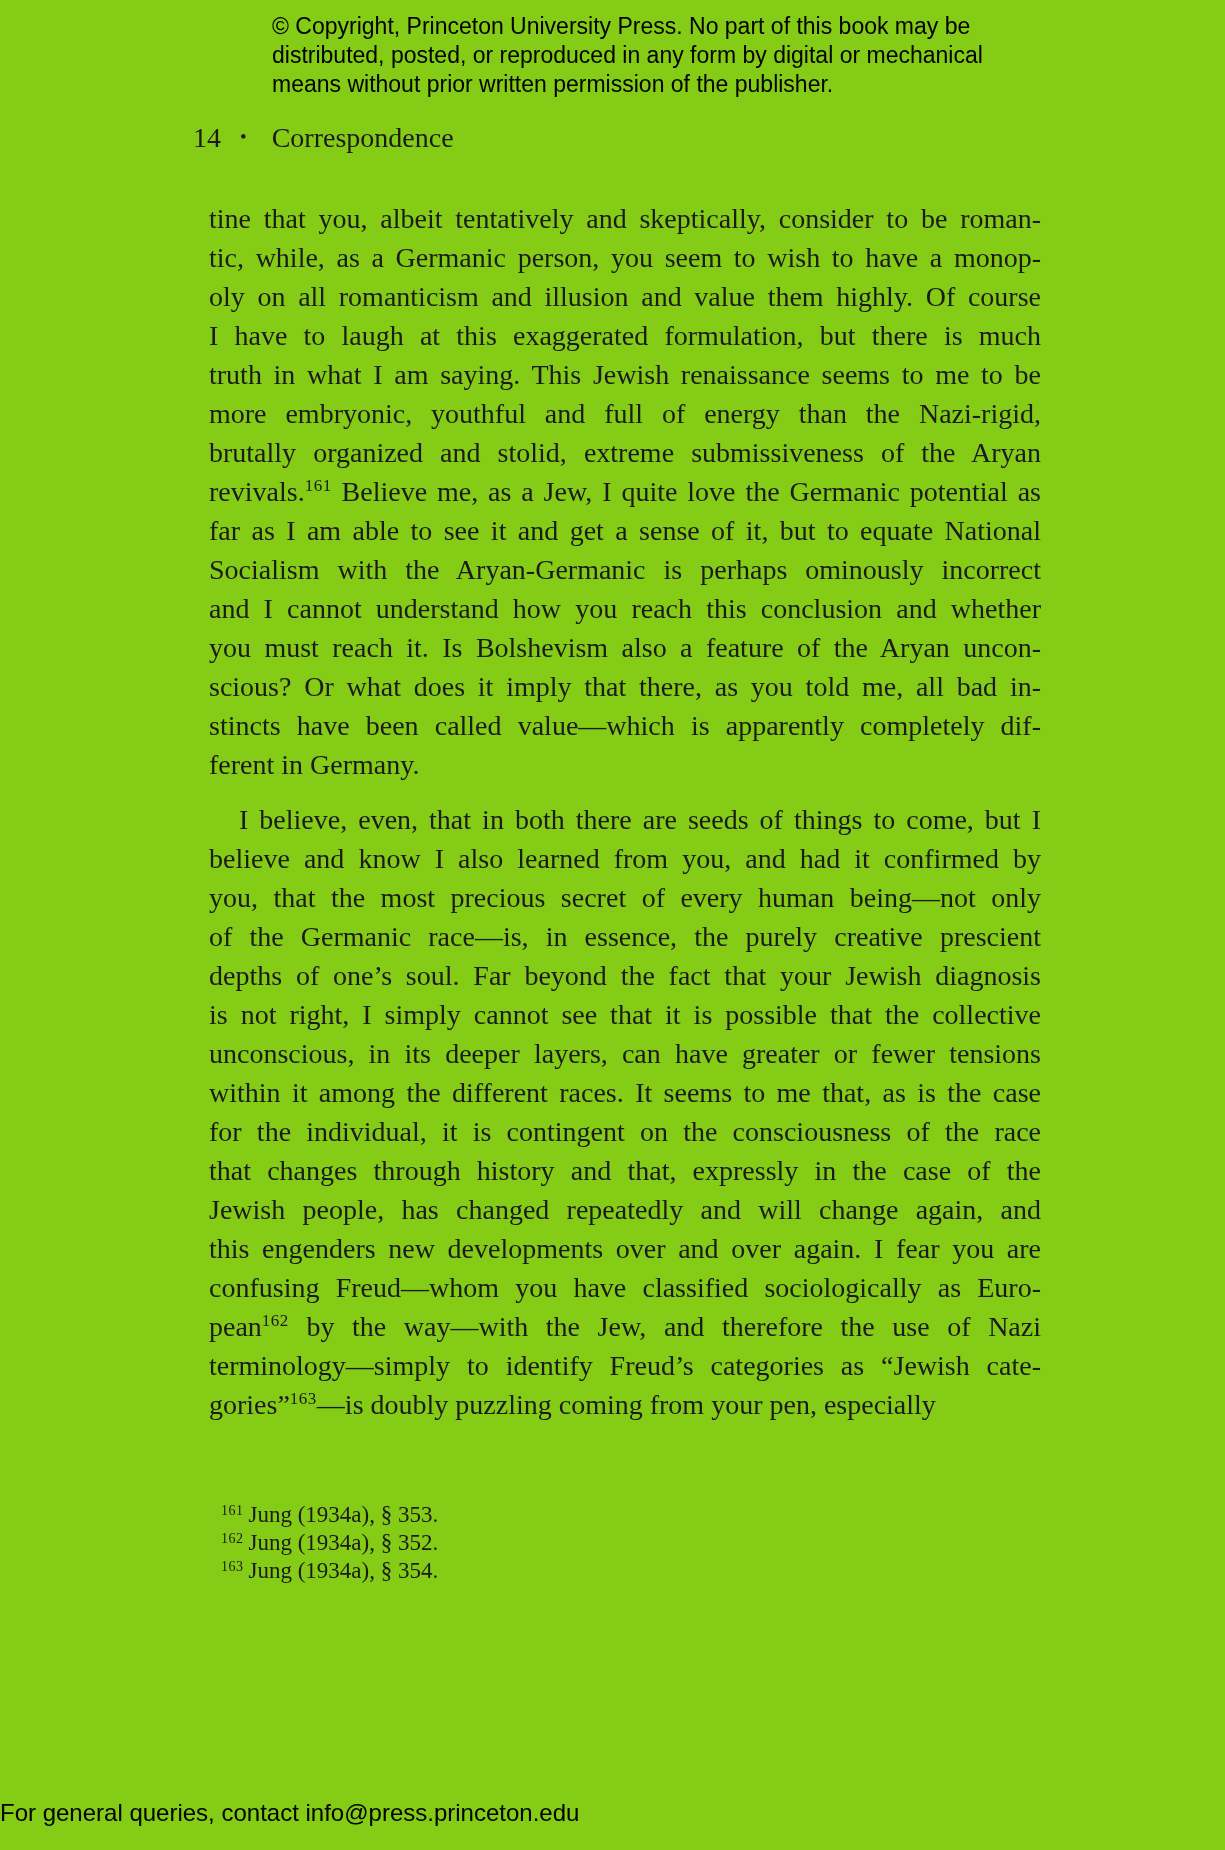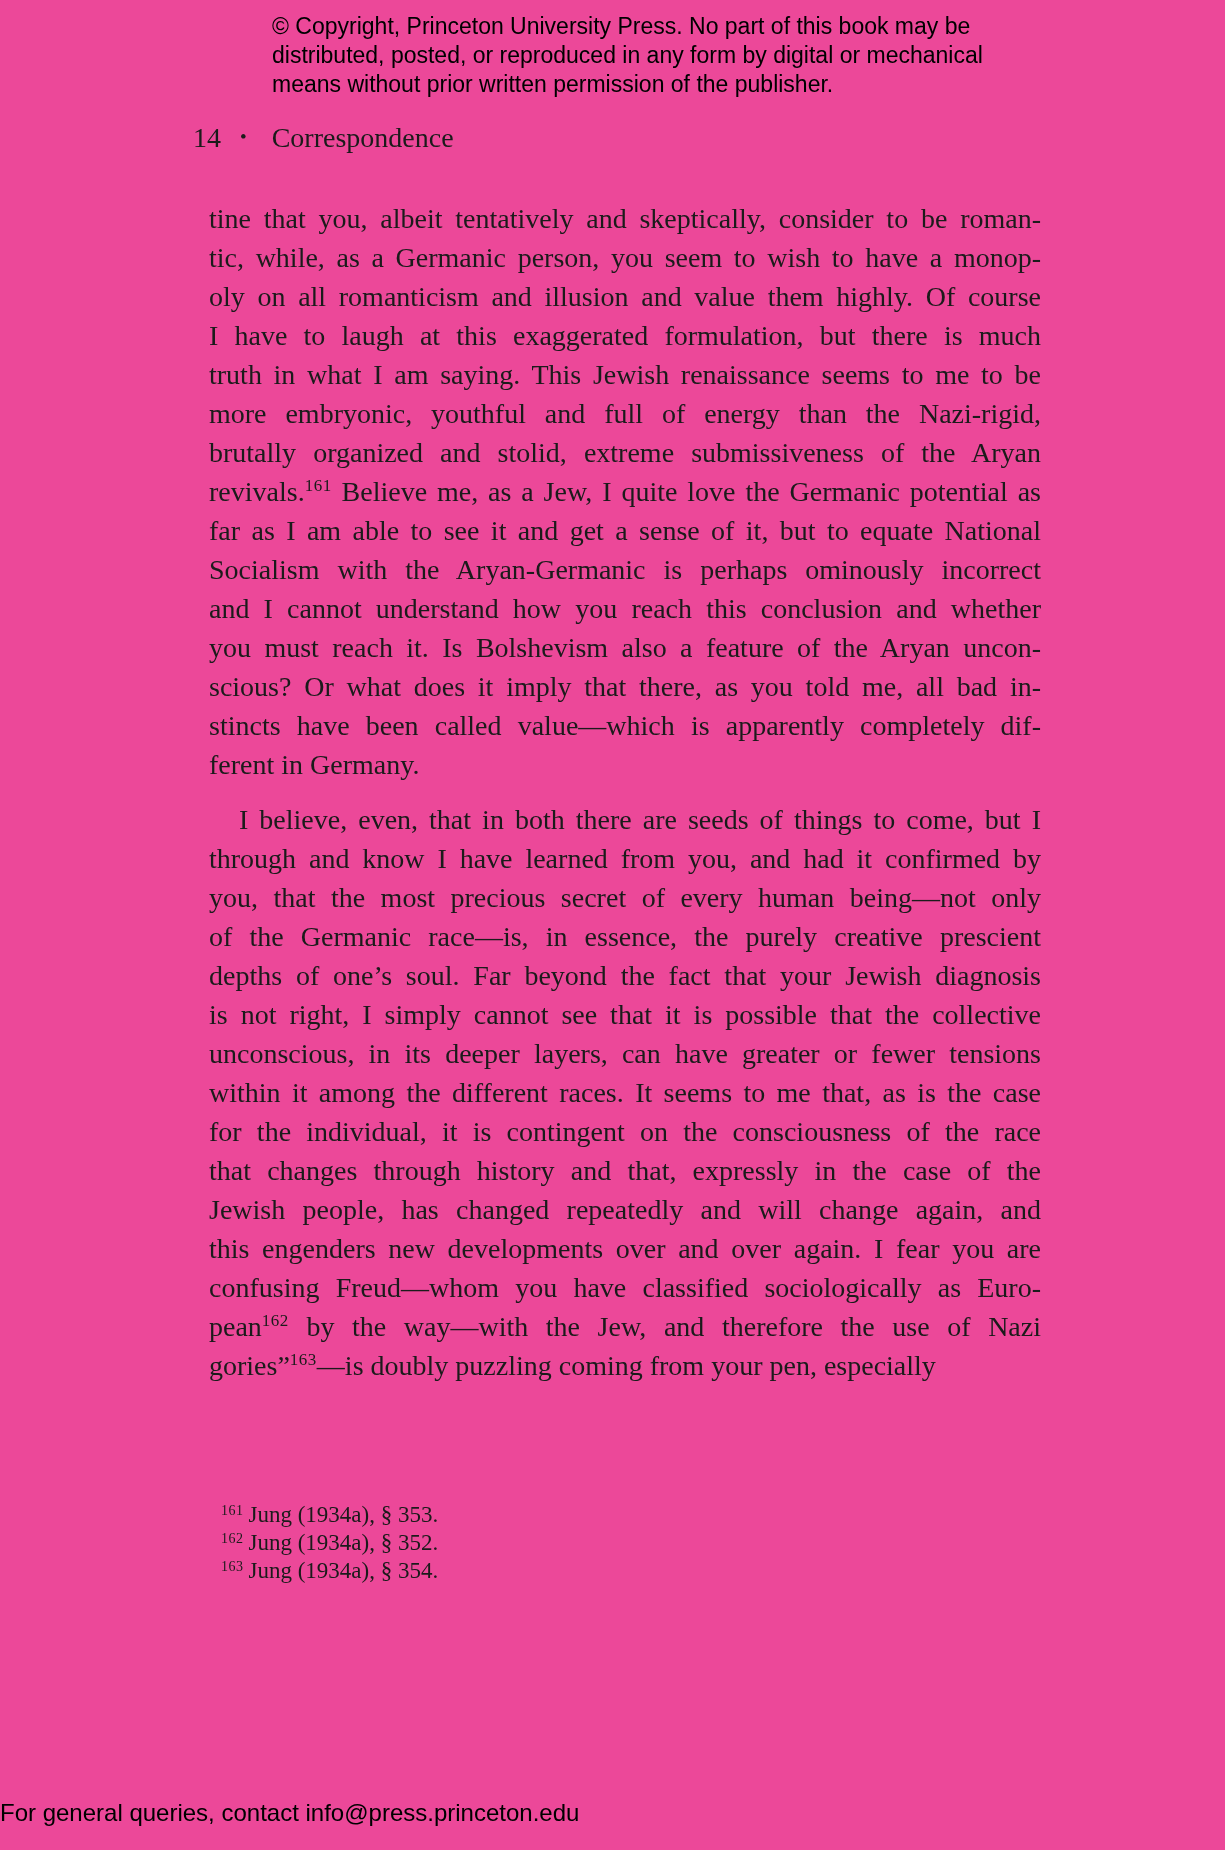--- a/index.html
+++ b/index.html
@@ -1,20 +1,20 @@
 <!DOCTYPE html>
 <html><head>
 <meta charset="utf-8">
 <style>
   html, body { margin:0; padding:0; background:#ffffff; }
   .page {
     position: relative;
     width: 1225px;
     height: 1850px;
-    background: #ec4899;
+    background: #84cc16;
     overflow: hidden;
     font-family: "Liberation Serif", "DejaVu Serif", serif;
     color: #1b1b1b;
   }
   .copyright {
     position: absolute;
     left: 272px;
     top: 12px;
     font-family: "Liberation Sans", sans-serif;
     font-size: 23px;
@@ -112,33 +112,34 @@
         <div class="line">far as I am able to see it and get a sense of it, but to equate National</div>
         <div class="line">Socialism with the Aryan-Germanic is perhaps ominously incorrect</div>
         <div class="line">and I cannot understand how you reach this conclusion and whether</div>
         <div class="line">you must reach it. Is Bolshevism also a feature of the Aryan uncon-</div>
         <div class="line">scious? Or what does it imply that there, as you told me, all bad in-</div>
         <div class="line">stincts have been called value—which is apparently completely dif-</div>
         <div class="line lastline">ferent in Germany.</div>
       </div>
       <div class="para">
         <div class="line indent">I believe, even, that in both there are seeds of things to come, but I</div>
-        <div class="line">through and know I have learned from you, and had it confirmed by</div>
+        <div class="line">believe and know I also learned from you, and had it confirmed by</div>
         <div class="line">you, that the most precious secret of every human being—not only</div>
         <div class="line">of the Germanic race—is, in essence, the purely creative prescient</div>
         <div class="line">depths of one’s soul. Far beyond the fact that your Jewish diagnosis</div>
         <div class="line">is not right, I simply cannot see that it is possible that the collective</div>
         <div class="line">unconscious, in its deeper layers, can have greater or fewer tensions</div>
         <div class="line">within it among the different races. It seems to me that, as is the case</div>
         <div class="line">for the individual, it is contingent on the consciousness of the race</div>
         <div class="line">that changes through history and that, expressly in the case of the</div>
         <div class="line">Jewish people, has changed repeatedly and will change again, and</div>
         <div class="line">this engenders new developments over and over again. I fear you are</div>
         <div class="line">confusing Freud—whom you have classified sociologically as Euro-</div>
         <div class="line">pean<sup>162</sup> by the way—with the Jew, and therefore the use of Nazi</div>
+        <div class="line">terminology—simply to identify Freud’s categories as “Jewish cate-</div>
         <div class="line lastline">gories”<sup>163</sup>—is doubly puzzling coming from your pen, especially</div>
       </div>
     </div>
 
   <div class="footnotes" id="footnotes">
       <div class="footnote"><sup>161</sup>Jung (1934a), § 353.</div>
       <div class="footnote"><sup>162</sup>Jung (1934a), § 352.</div>
       <div class="footnote"><sup>163</sup>Jung (1934a), § 354.</div>
     </div>
 

